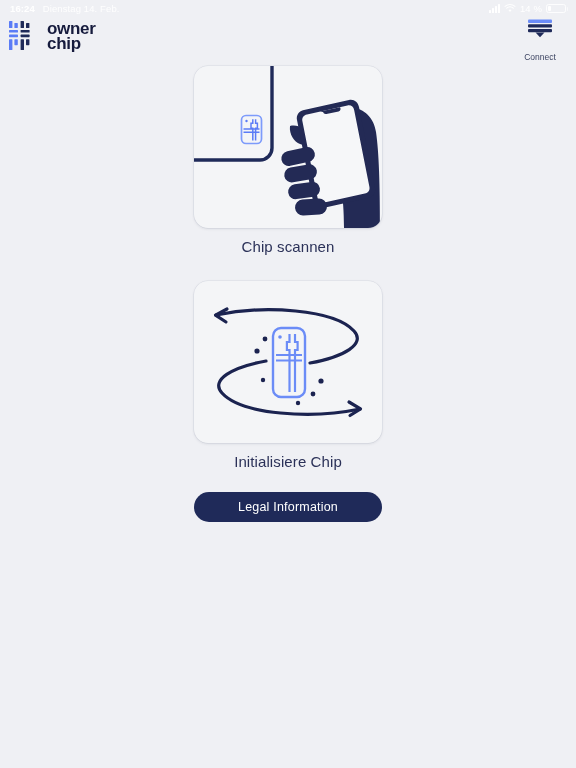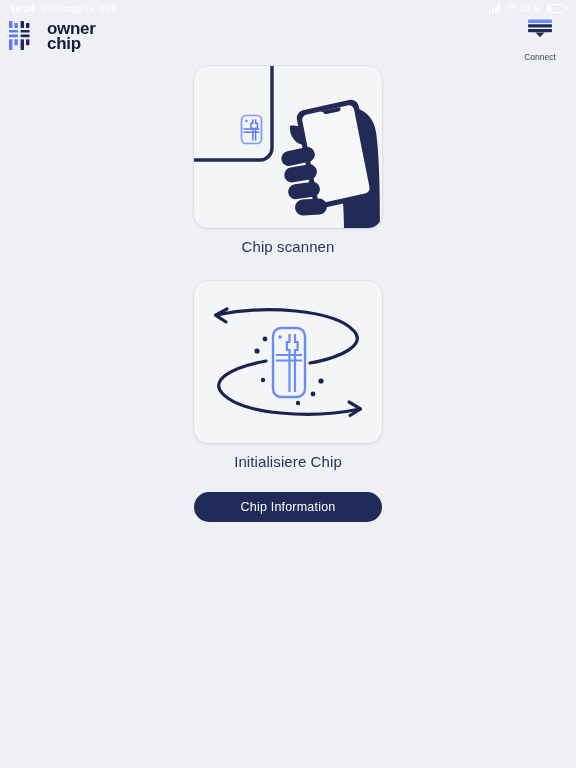--- a/index.html
+++ b/index.html
@@ -304,18 +304,18 @@
           <circle cx="69" cy="99" r="2.2"></circle>
           <circle cx="127" cy="100" r="2.6"></circle>
           <circle cx="119" cy="113" r="2.4"></circle>
           <circle cx="104" cy="122" r="2.2"></circle>
         </g>
       </svg>
     </div>
     <div class="card-caption">Initialisiere Chip</div>
   </div>
 
-  <button class="cta">Chip Information</button>
+  <button class="cta">Legal Information</button>
 
   <div class="footer">
   </div>
 
 </div>
 
 </body></html>

